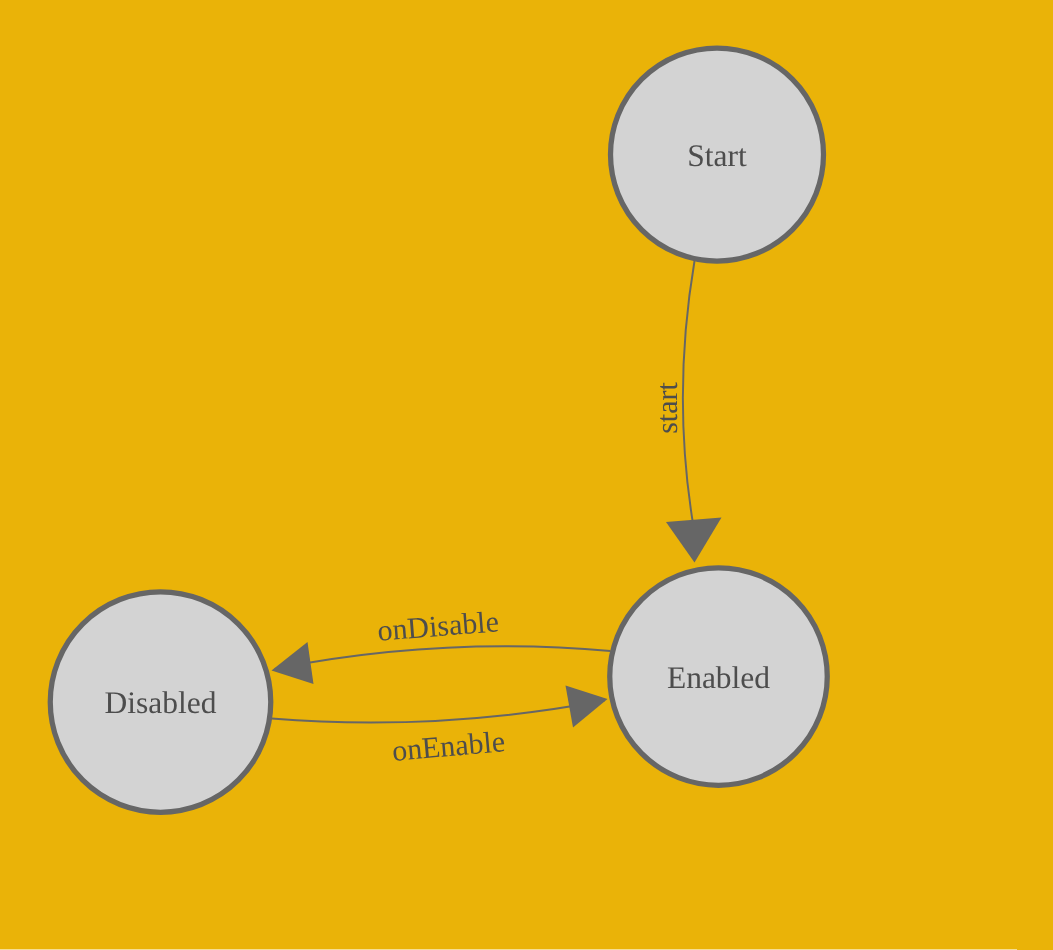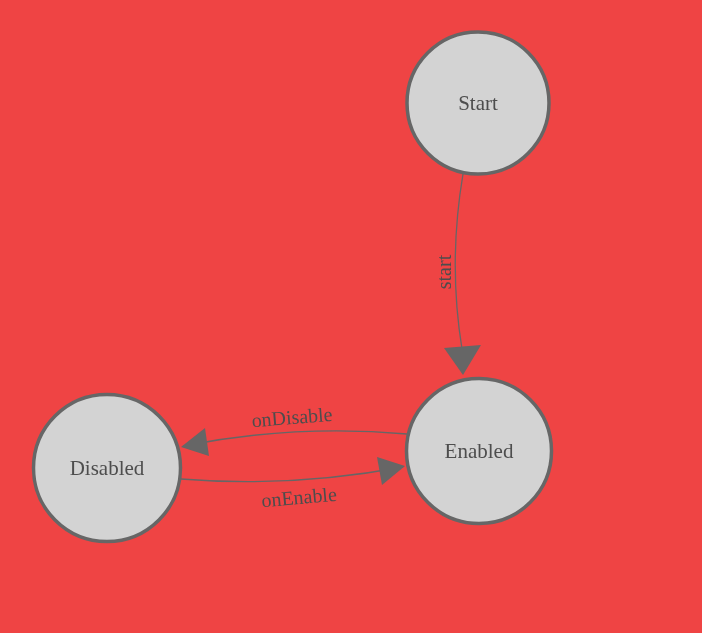--- a/index.html
+++ b/index.html
@@ -4,21 +4,21 @@
 <style>
   html, body {
     margin: 0;
     padding: 0;
     background: #ffffff;
   }
   .canvas {
     position: relative;
     width: 702px;
     height: 633px;
-    background: #ef4444;
+    background: #eab308;
     overflow: hidden;
     text-align: center;
   }
   svg text {
     font-family: "Liberation Serif", "DejaVu Serif", serif;
     font-size: 21px;
   }
   svg .edge-label {
     font-size: 20px;
   }

